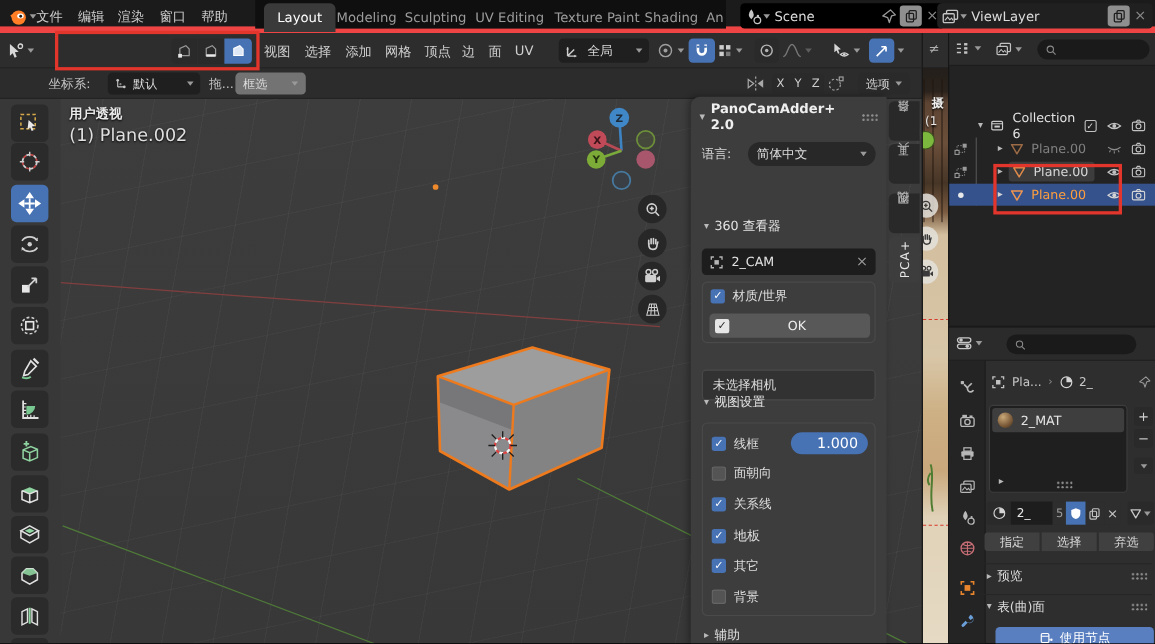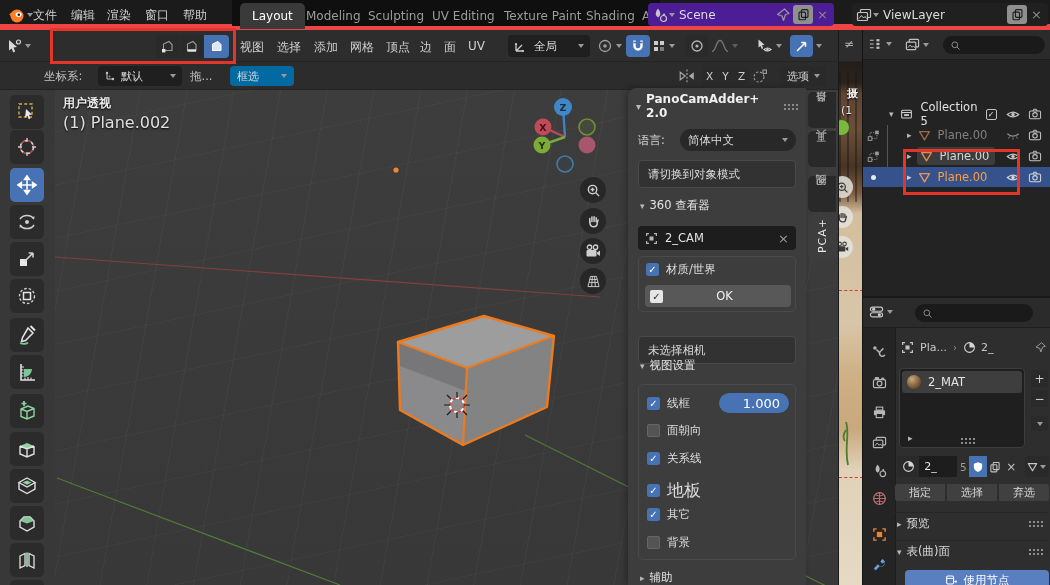--- a/index.html
+++ b/index.html
@@ -187,21 +187,21 @@
           <span>Texture Paint</span>
         </div>
       <div class="abs flex" style="left:344px;top:3px;height:26px;padding:0 10px;color:#9c9c9c">
           <span>Shading</span>
         </div>
       <div class="abs flex" style="left:404px;top:3px;height:26px;padding:0 6px;color:#9c9c9c">
           <span>An</span>
         </div>
     </div>
 
-    <div class="abs flex" style="left:648px;top:3px;width:186px;height:23px;background:#4c1d95;border-radius:4px;padding:0 4px">
+    <div class="abs flex" style="left:673px;top:3px;width:186px;height:23px;background:#000000;border-radius:4px;padding:0 4px">
       <svg class="icol" width="15" height="15" style="color:#c6c6c6">
           <use href="#sy-droplet"></use>
         </svg>
       <i class="chev" style="margin:0 4px 0 1px"></i>
       <span style="color:#dcdcdc;flex:1">Scene</span>
       <svg class="icol" width="14" height="14" style="color:#9a9a9a">
           <use href="#sy-pin"></use>
         </svg>
       <span class="flex" style="width:20px;height:19px;background:#8f8f8f;border-radius:3px;justify-content:center;margin:0 2px">
           <svg width="13" height="13" style="color:#1d1d1d">
@@ -326,21 +326,21 @@
       <svg width="12" height="12" viewBox="0 0 12 12">
           <path d="M3 9 V3 M3 9 H9" stroke="#c5c5c5" stroke-width="1" fill="none"></path>
           <circle cx="3" cy="3" r="1.2" fill="#c5c5c5"></circle>
           <circle cx="9" cy="9" r="1.2" fill="#c5c5c5"></circle>
           <circle cx="5.5" cy="6.5" r="1" fill="#888"></circle>
         </svg>
       <span style="margin-left:5px;font-size:11px;flex:1">默认</span>
       <i class="chev"></i>
     </div>
     <span class="abs" style="left:190px;top:7px;color:#c2c2c2;font-size:11.5px">拖...</span>
-    <div class="abs wbox" style="left:230px;top:4px;width:64px;height:20px;padding:0 7px;background:#0369a1">
+    <div class="abs wbox" style="left:214px;top:4px;width:64px;height:20px;padding:0 7px;background:#737373">
       <span style="font-size:11px;flex:1">框选</span>
       <i class="chev"></i>
     </div>
     <svg class="abs" width="18" height="16" viewBox="0 0 18 16" style="left:678px;top:6px;color:#a8a8a8">
         <path d="M9 1.5 V14.5" stroke="currentColor" stroke-width="1.1" stroke-dasharray="2 1.6"></path>
         <path d="M7.2 8 L2.2 4.2 V11.8 Z" fill="none" stroke="currentColor" stroke-width="1.1"></path>
         <path d="M10.8 8 L15.8 4.2 V11.8 Z" fill="currentColor"></path>
       </svg>
     <div class="abs flex" style="left:702px;top:5px;height:18px;gap:1px">
       <span class="seg" style="width:15px;height:18px;border-radius:3px 0 0 3px;font-size:10.5px">X</span>
@@ -512,23 +512,20 @@
       <span style="color:#efefef;font-size:12px;font-weight:bold;flex:1">PanoCamAdder+ 2.0</span>
       <span class="grip"></span>
     </div>
     <div class="abs flex" style="left:10px;top:40px;width:158px;height:24px">
       <span style="color:#d8d8d8;font-size:11.5px;width:42px">语言:</span>
       <div class="wbox" style="flex:1;height:22px;padding:0 8px;background:#282828;border-radius:11px">
         <span style="font-size:11.5px;flex:1">简体中文</span>
         <i class="chev"></i>
       </div>
     </div>
-    <div class="abs pbtn" style="left:10px;top:72px;width:158px;height:28px">
-      <span>请切换到对象模式</span>
-    </div>
     <div class="abs sechdr" style="left:12px;top:110px">
       <span class="disc">▾</span>
       <span>360 查看器</span>
     </div>
     <div class="abs flex" style="left:10px;top:138px;width:158px;height:24px;background:#1d1d1d;border-radius:4px;padding:0 7px">
       <svg width="13" height="13" viewBox="0 0 16 16" style="color:#b5b5b5">
           <path d="M2 5 V2 H5 M11 2 H14 V5 M14 11 V14 H11 M5 14 H2 V11" fill="none" stroke="currentColor" stroke-width="1.5"></path>
           <rect x="5.5" y="5.5" width="5" height="5" fill="currentColor"></rect>
         </svg>
       <span style="margin-left:7px;color:#e2e2e2;font-size:11.5px;flex:1">2_CAM</span>
@@ -572,21 +569,21 @@
       <div class="abs flex" style="left:8px;top:66px;gap:7px">
         <span class="cb on">
             <span>✓</span>
           </span>
         <span style="color:#dedede;font-size:11.5px">关系线</span>
       </div>
       <div class="abs flex" style="left:8px;top:94px;gap:7px">
         <span class="cb on">
             <span>✓</span>
           </span>
-        <span style="color:#dedede;font-size:17px">地板</span>
+        <span style="color:#dedede;font-size:12px">地板</span>
       </div>
       <div class="abs flex" style="left:8px;top:122px;gap:7px">
         <span class="cb on">
             <span>✓</span>
           </span>
         <span style="color:#dedede;font-size:11.5px">其它</span>
       </div>
       <div class="abs flex" style="left:8px;top:150px;gap:7px">
         <span class="cb"></span>
         <span style="color:#dedede;font-size:11.5px">背景</span>
@@ -661,21 +658,21 @@
           </svg>
       </div>
     </div>
     <div class="olrow" style="left:0;top:74px">
       <span class="disc" style="margin-left:26px">▾</span>
       <span class="icol" style="color:#cdcdcd">
           <svg width="13" height="12">
             <use href="#sy-collection"></use>
           </svg>
         </span>
-      <span style="margin-left:6px;color:#e2e2e2;flex:1">Collection 5</span>
+      <span style="margin-left:6px;color:#e2e2e2;flex:1">Collection 6</span>
       <span class="icol" style="margin-right:6px">
           <span class="flex" style="width:11px;height:11px;border:1.2px solid #c2c2c2;border-radius:2px;justify-content:center;color:#e8e8e8;font-size:8px">✓</span>
         </span>
       <span class="icol" style="margin-right:6px;color:#c2c2c2">
           <svg width="14" height="11">
             <use href="#sy-eye"></use>
           </svg>
         </span>
       <span class="icol" style="margin-right:8px;color:#c2c2c2">
           <svg width="14" height="12">

